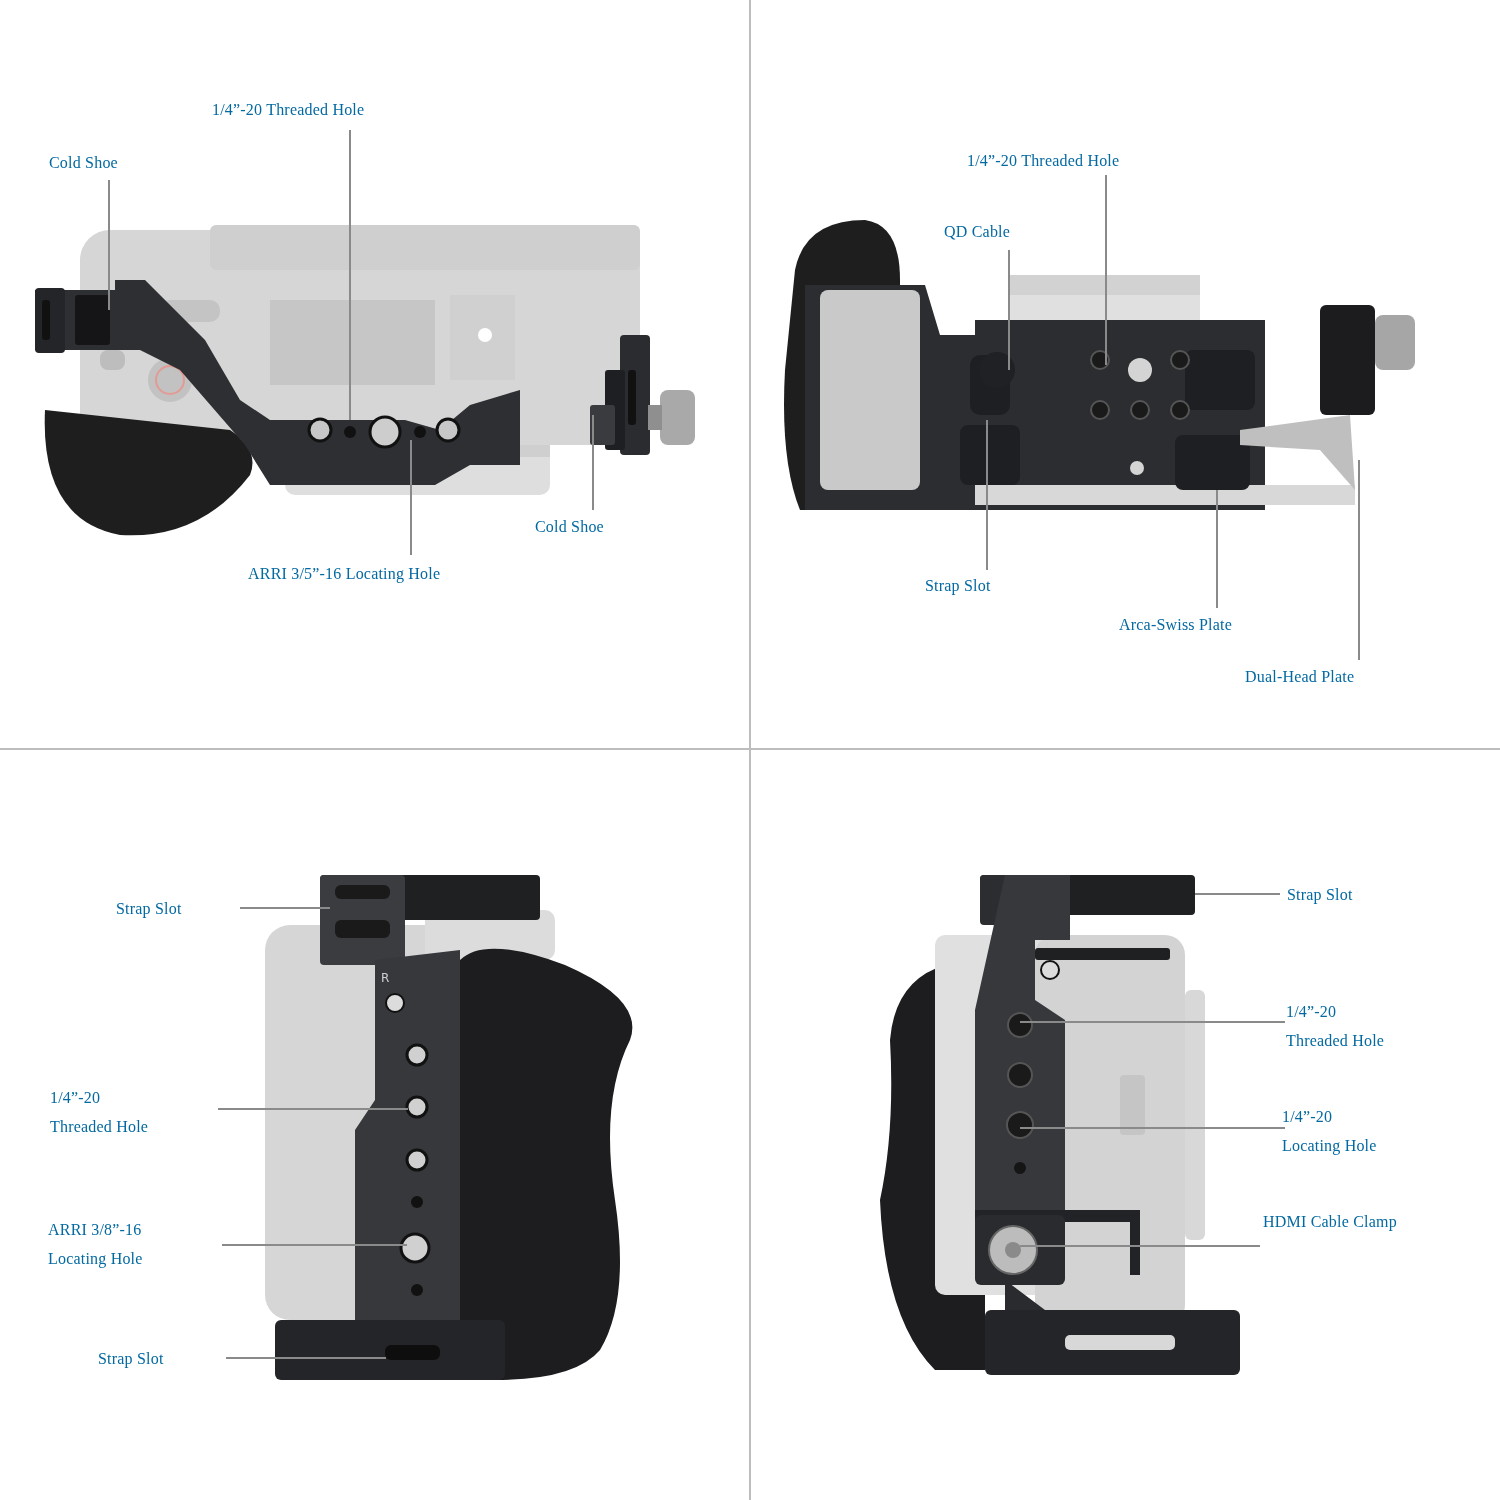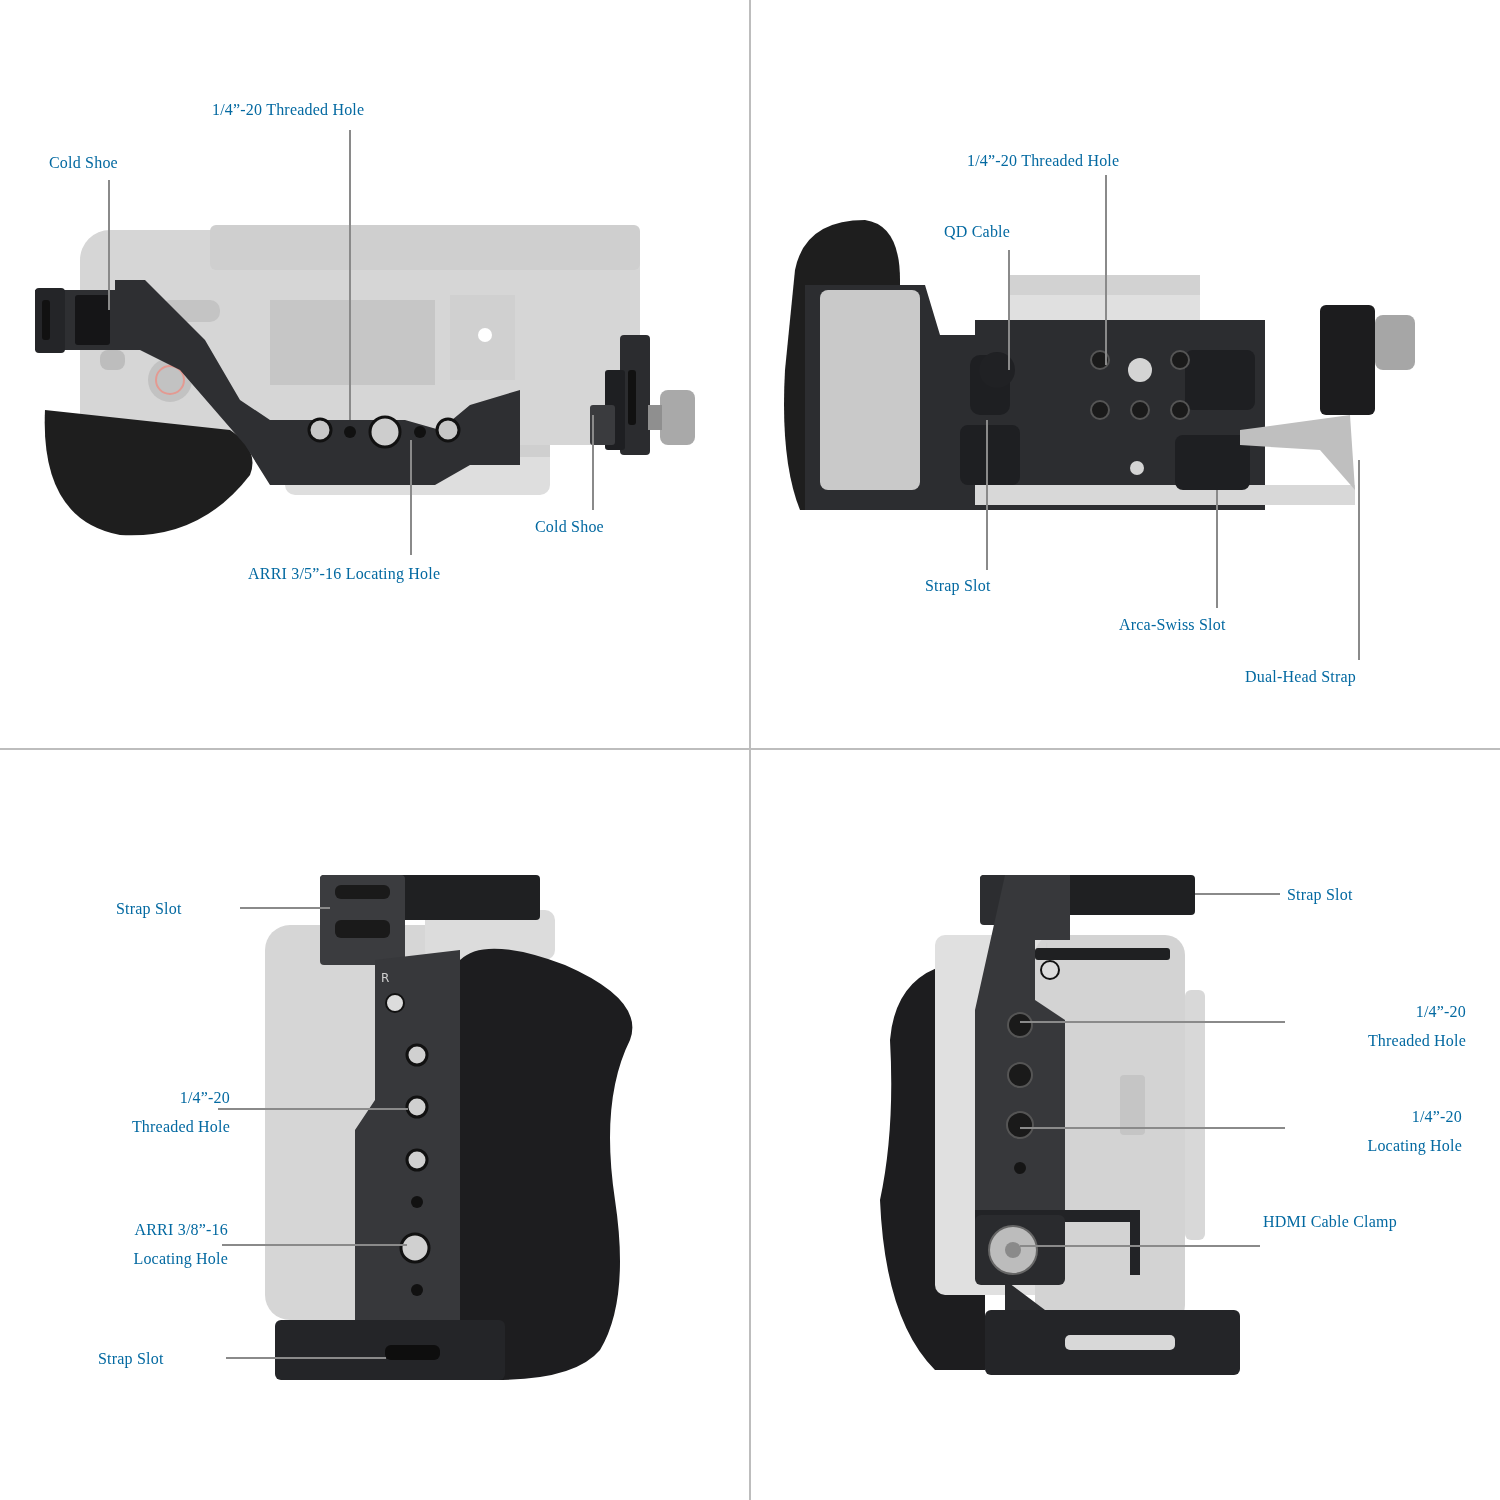--- a/index.html
+++ b/index.html
@@ -2,21 +2,21 @@
 <html><head>
 <meta charset="utf-8">
 <style>
   html, body { margin: 0; padding: 0; background: #ffffff; }
   body { width: 1500px; height: 1500px; position: relative; overflow: hidden;
          font-family: "DejaVu Sans", "Liberation Sans", sans-serif; }
   .divider-v { position: absolute; left: 749px; top: 0; width: 2px; height: 1500px; background: #bdbdbd; }
   .divider-h { position: absolute; left: 0; top: 748px; width: 1500px; height: 2px; background: #bdbdbd; }
   .label { position: absolute; color: #0369a1; font-size: 16px; line-height: 29px; white-space: nowrap;
            letter-spacing: 0.2px; font-family: Liberation Serif, serif; }
-  .label.center { text-align: right; }
+  .label.center { text-align: left; }
   .leader { position: absolute; background: #8a8a8a; }
   .leader.v { width: 1.5px; }
   .leader.h { height: 1.5px; }
   svg.art { position: absolute; }
 </style>
 </head>
 <body>
 
 <div class="divider-v"></div>
 <div class="divider-h"></div>
@@ -108,24 +108,24 @@
 
   <div class="label" style="left:967px;top:146px">1/4”-20 Threaded Hole</div>
   <div class="leader v" style="left:1105px;top:175px;height:190px"></div>
 
   <div class="label" style="left:944px;top:217px">QD Cable</div>
   <div class="leader v" style="left:1008px;top:250px;height:120px"></div>
 
   <div class="label" style="left:925px;top:571px">Strap Slot</div>
   <div class="leader v" style="left:986px;top:420px;height:150px"></div>
 
-  <div class="label" style="left:1119px;top:610px">Arca-Swiss Slot</div>
+  <div class="label" style="left:1119px;top:610px">Arca-Swiss Plate</div>
   <div class="leader v" style="left:1216px;top:490px;height:118px"></div>
 
-  <div class="label" style="left:1245px;top:662px">Dual-Head Strap</div>
+  <div class="label" style="left:1245px;top:662px">Dual-Head Plate</div>
   <div class="leader v" style="left:1358px;top:460px;height:200px"></div>
 </section>
 
 <section>
   <svg class="art" style="left:255px;top:870px" width="390" height="515" viewBox="0 0 390 515">
 
     <rect x="10" y="55" width="240" height="395" rx="25" fill="#d6d6d6"></rect>
     <rect x="170" y="40" width="130" height="50" rx="10" fill="#dcdcdc"></rect>
 
     <path d="M205 90 Q230 65 310 95 Q390 130 375 170 Q345 230 360 330 Q375 430 345 480 Q320 510 240 510 L200 510 Z" fill="#1d1d1f"></path>

